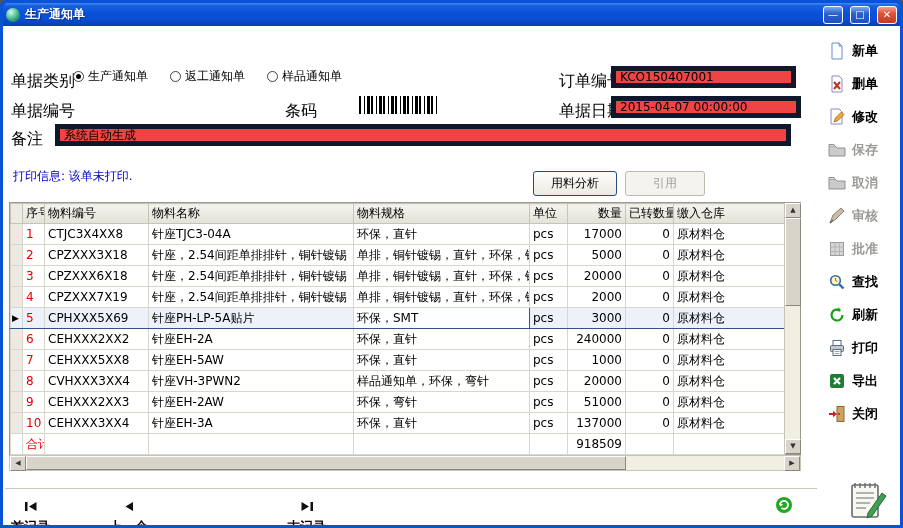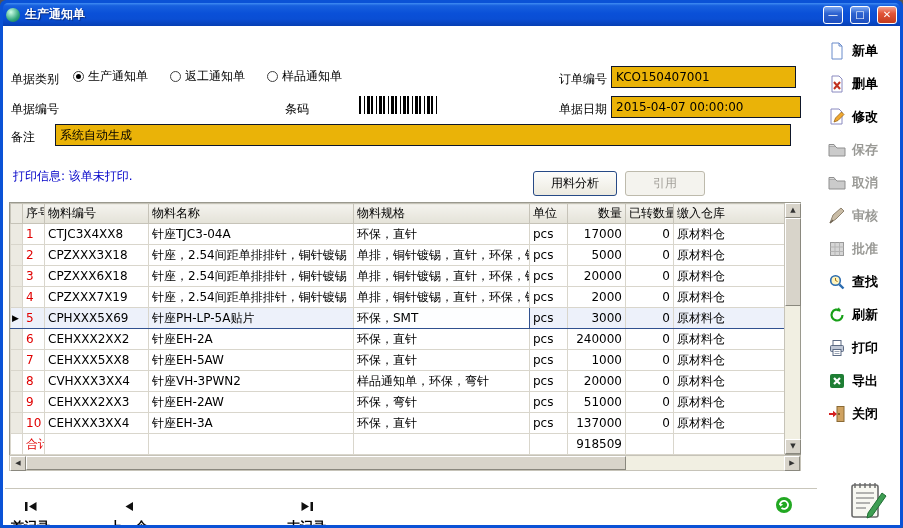--- a/index.html
+++ b/index.html
@@ -11,22 +11,22 @@
     border-radius:5px 5px 0 0; }
   .app-icon{ width:14px; height:14px; border-radius:50%;
     background:radial-gradient(circle at 35% 30%,#CFFFE8,#2FA57A 60%,#16604A); flex:0 0 auto;}
   .title{ color:#fff; font-size:12px; font-weight:bold; text-shadow:1px 1px 1px #0A2A7A; flex:1; }
   .winbtn{ width:20px; height:18px; margin-left:2px; border:1px solid #fff; border-radius:3px;
     color:#fff; font-size:10px; line-height:16px; text-align:center; cursor:pointer;
     background:linear-gradient(180deg,#7DA9F2,#2E63D0 40%,#1E4FBF); }
   .winbtn.close{ background:linear-gradient(180deg,#F2A08D,#E25438 40%,#C33B1E); }
   .client{ flex:1; position:relative; background:#fff; overflow:hidden; }
 
-  .flabel{ position:absolute; font-size:12px; color:#000; white-space:nowrap; }
-  .cyan{ position:absolute; background:#eab308; border:1px solid #0f172a; font-size:12px;
+  .flabel{ position:absolute; font-size:16px; color:#000; white-space:nowrap; }
+  .cyan{ position:absolute; background:#ef4444; border:5px solid #0f172a; font-size:12px;
     font-family:inherit; padding:1px 4px; color:#000; }
   .radio-row{ position:absolute; left:70px; top:42px; display:flex; gap:22px; }
   .radio-opt{ display:flex; align-items:center; gap:4px; cursor:pointer; font-size:12px; }
   .radio{ width:11px; height:11px; border:1px solid #404040; border-radius:50%; background:#fff;
     position:relative; }
   .radio.checked::after{ content:''; position:absolute; left:2px; top:2px; width:5px; height:5px;
     border-radius:50%; background:#000; }
   .barcode{ position:absolute; left:356px; top:70px; width:78px; height:18px;
     background:repeating-linear-gradient(90deg,#000 0 2px,#fff 2px 5px,#000 5px 6px,#fff 6px 8px,#000 8px 11px,#fff 11px 12px); }
   .printinfo{ position:absolute; left:10px; top:142px; font-size:12px; color:#0000C8; }

